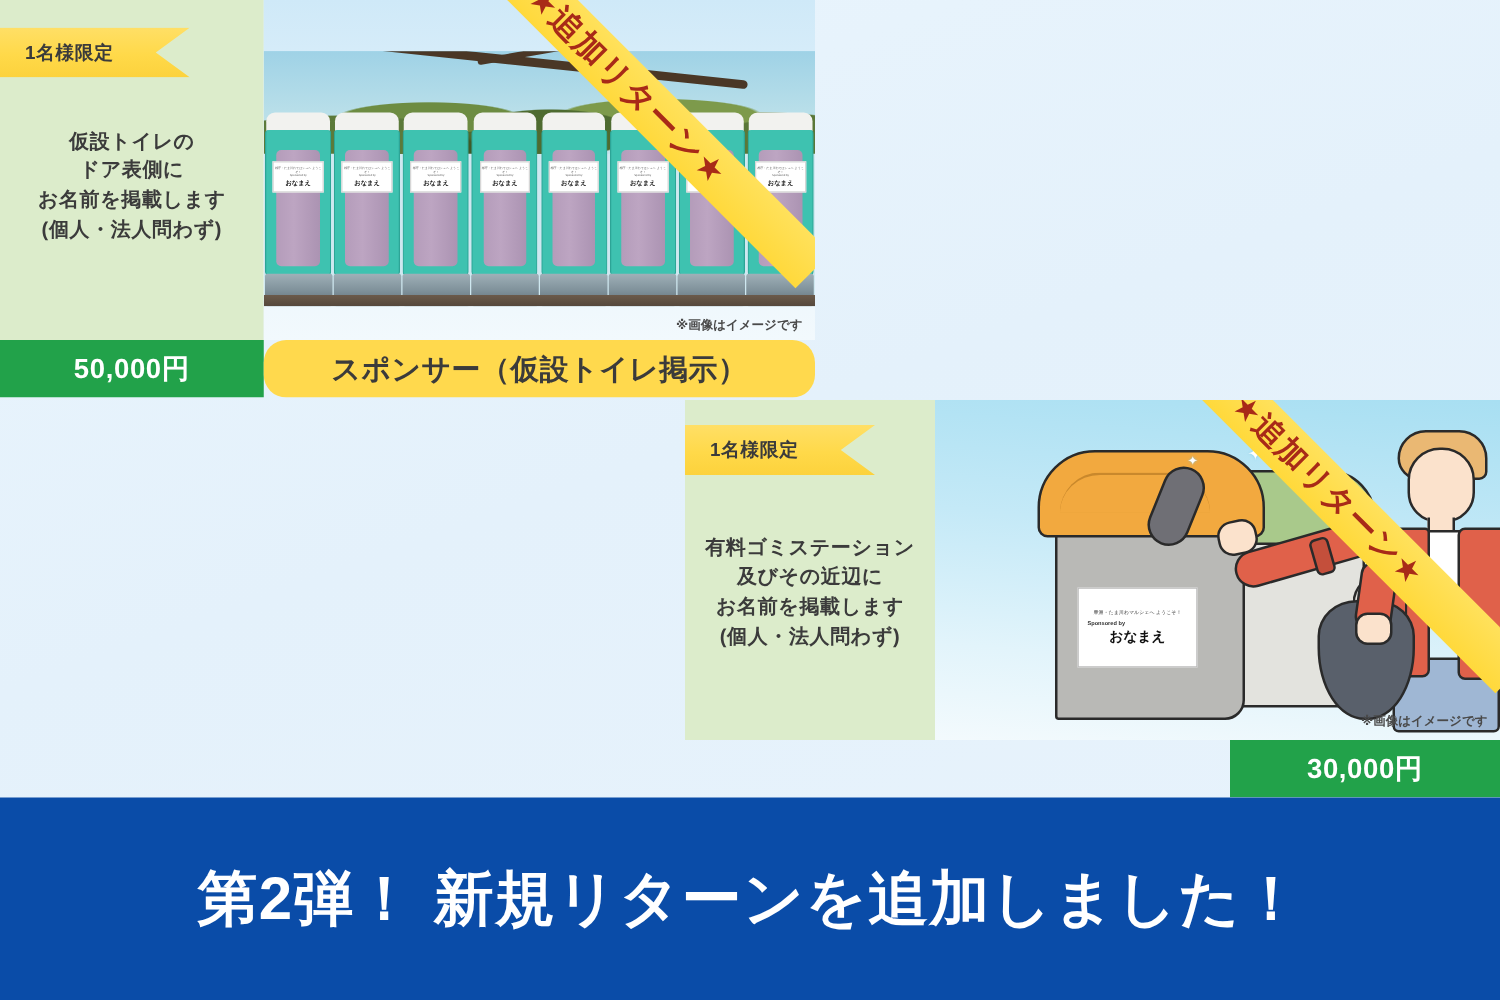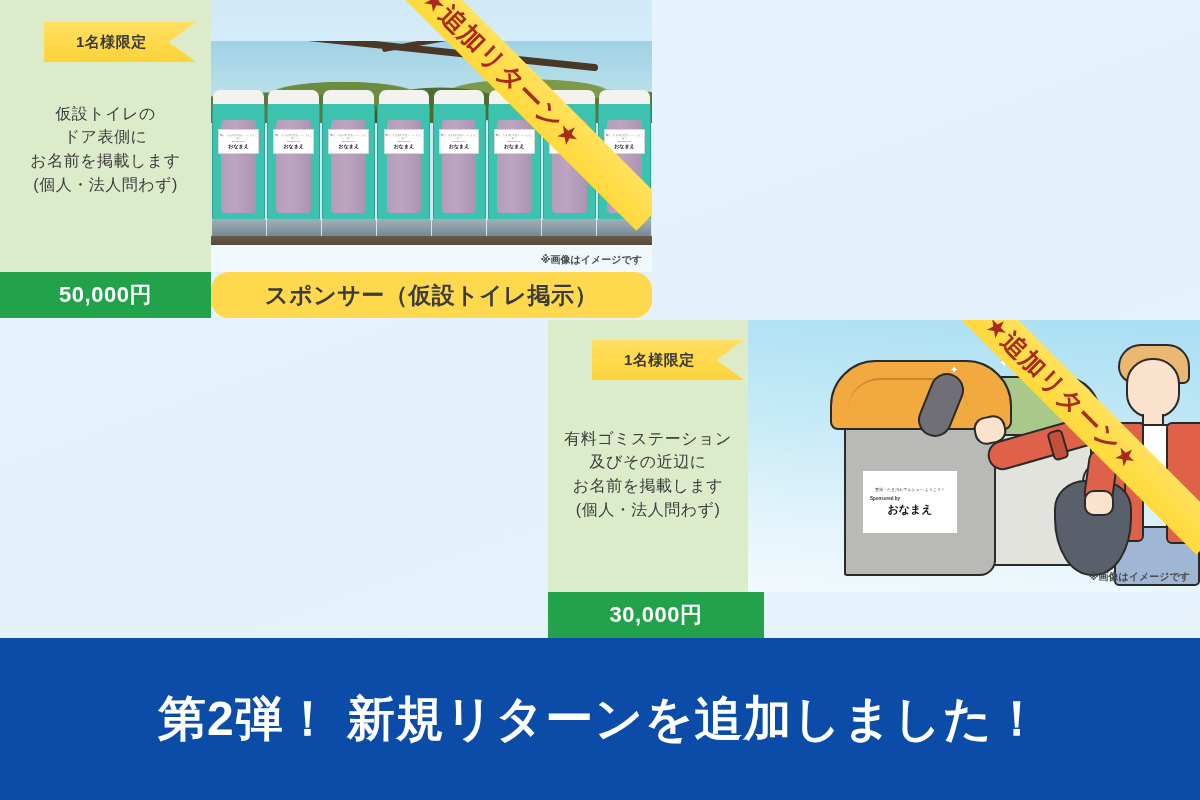--- a/index.html
+++ b/index.html
@@ -18,41 +18,40 @@
 
   .side-panel {
     position:relative;
     background:#dceccb;
     display:flex; align-items:center; justify-content:center;
     flex:0 0 auto;
   }
   .side-text {
     text-align:center;
     color:#3b3b3b;
-    font-weight:400;
+    font-weight:700;
     line-height:1.48;
     letter-spacing:.5px;
     white-space:pre-line;
     padding:0 6px;
   }
 
   
   .ribbon-limit{
     position:absolute;
     left:0;
     background:linear-gradient(180deg,#ffdf66 0%,#ffd949 55%,#fcd23c 100%);
     color:#3b3b3b;
     font-weight:700;
     display:flex; align-items:center;
-    padding-left:32px;
+    padding-left:20px;
     -webkit-clip-path:polygon(0 0,100% 0,82% 50%,100% 100%,0 100%);
     clip-path:polygon(0 0,100% 0,82% 50%,100% 100%,0 100%);
     z-index:6;
     letter-spacing:.5px;
-    margin-left:44px;
   }
 
   
   .media {
     position:relative; flex:1 1 auto;
     background:linear-gradient(180deg,#cfe9f8 0%,#e7f4fc 55%,#f2f9fd 100%);
     overflow:hidden;
   }
   .img-note{
     position:absolute; right:10px; bottom:5px;
@@ -75,21 +74,21 @@
     font-weight:900;
     text-align:center;
     white-space:nowrap;
     transform-origin:center;
     transform:rotate(45deg);
   }
 
   
   .bottom-bar{
     position:absolute; left:0; right:0; bottom:0;
-    height:46px; display:flex;
+    height:46px; display:flex;justify-content:flex-end;
   }
   .price{
     background:#22a24a; color:#fff;
     display:flex; align-items:center; justify-content:center;
     font-weight:700; letter-spacing:.5px;
     flex:0 0 auto;
   }
   .title-bar{
     background:#ffd94d; color:#3b3b3b;
     display:flex; align-items:center; justify-content:center;

